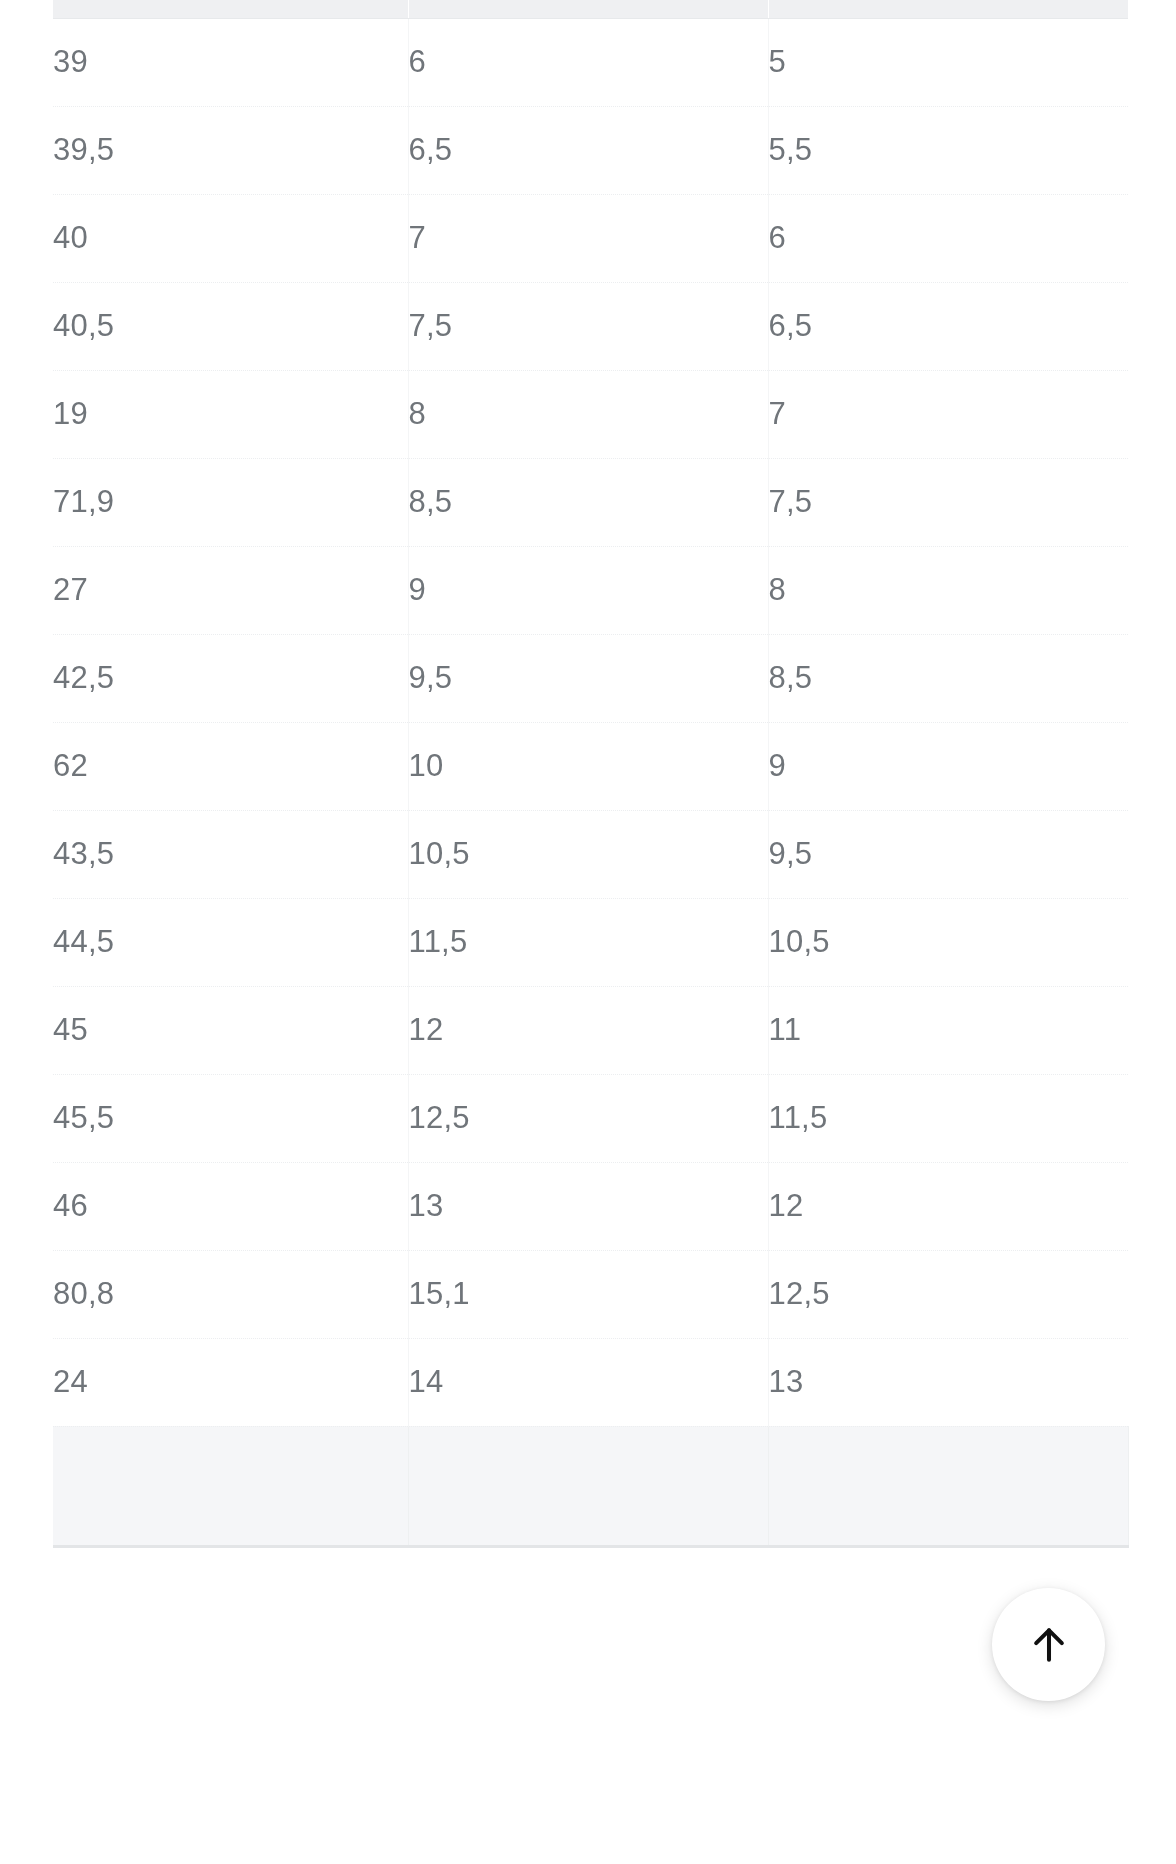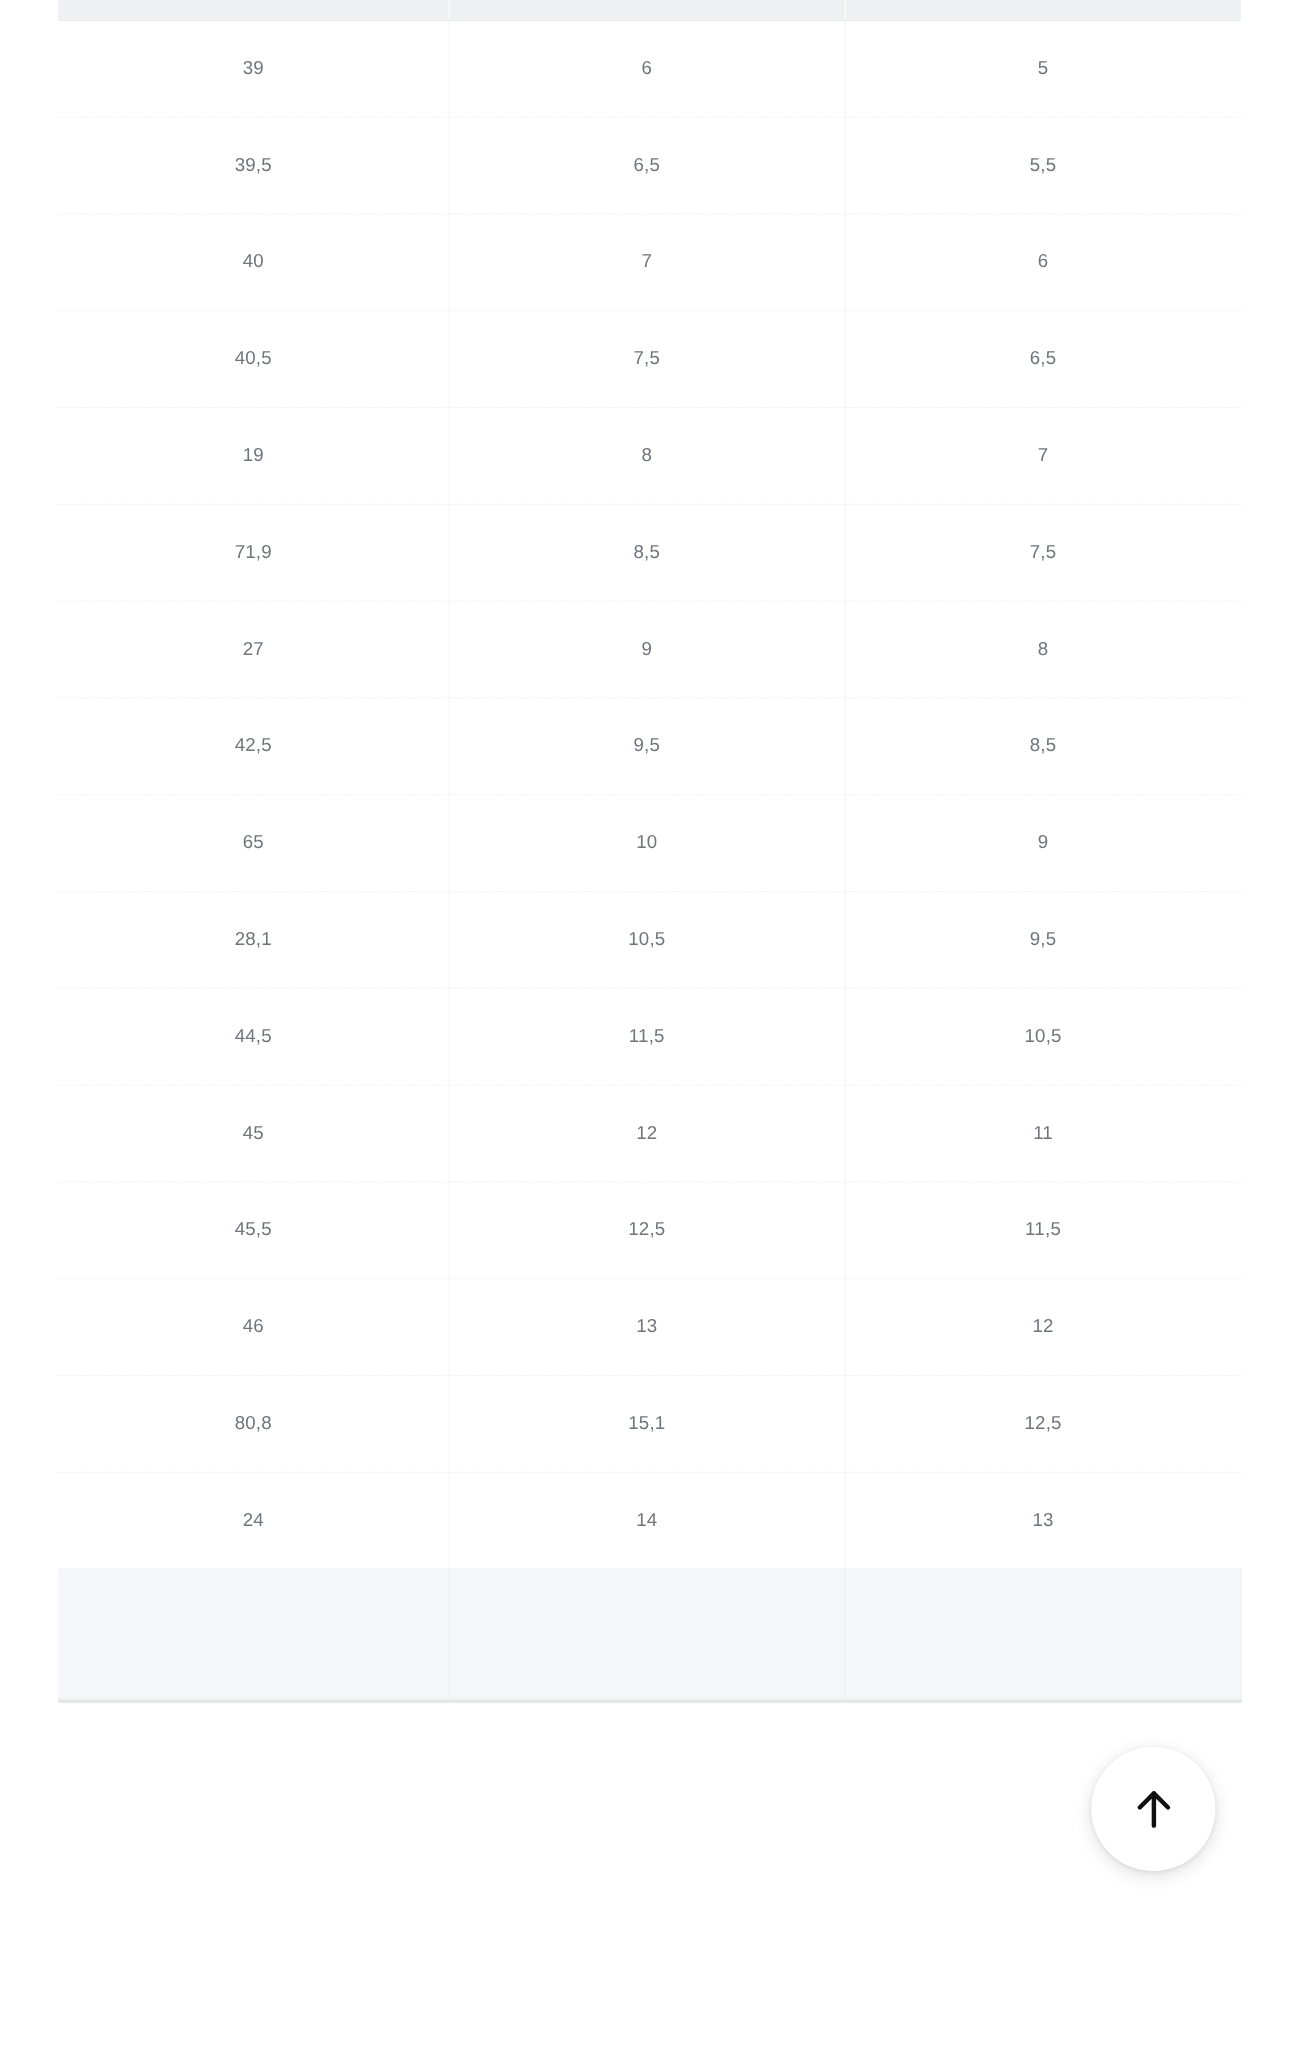--- a/index.html
+++ b/index.html
@@ -33,23 +33,23 @@
     table-layout: fixed;
   }
 
   table.size-table col.c1 { width: 355px; }
   table.size-table col.c2 { width: 360px; }
   table.size-table col.c3 { width: 360px; }
 
   table.size-table th,
   table.size-table td {
     height: 88px;
-    text-align: center;
+    text-align: left;
     vertical-align: middle;
-    font-size: 17px;
+    font-size: 31px;
     font-weight: 400;
     color: #70757a;
     letter-spacing: 0.2px;
     border-bottom: 1px dotted #eceef0;
     border-right: 1px solid #f4f5f6;
     background: #ffffff;
   }
 
   table.size-table th:last-child,
   table.size-table td:last-child { border-right: none; }
@@ -145,26 +145,26 @@
             <td>27</td>
             <td>9</td>
             <td>8</td>
           </tr>
           <tr>
             <td>42,5</td>
             <td>9,5</td>
             <td>8,5</td>
           </tr>
           <tr>
-            <td>65</td>
+            <td>62</td>
             <td>10</td>
             <td>9</td>
           </tr>
           <tr>
-            <td>28,1</td>
+            <td>43,5</td>
             <td>10,5</td>
             <td>9,5</td>
           </tr>
           <tr>
             <td>44,5</td>
             <td>11,5</td>
             <td>10,5</td>
           </tr>
           <tr>
             <td>45</td>

